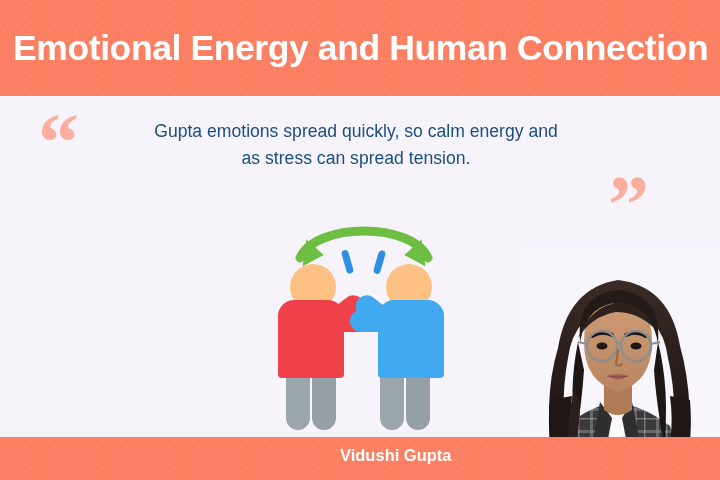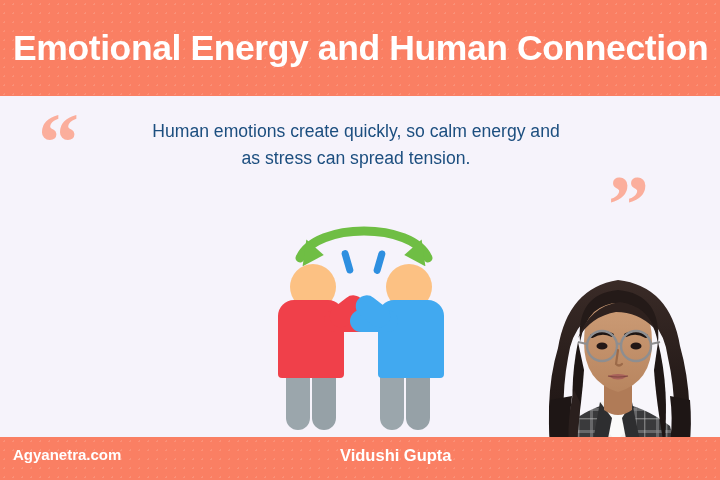--- a/index.html
+++ b/index.html
@@ -153,21 +153,21 @@
   <div class="header-band">
     <h1 class="poster-title">Emotional Energy and Human Connection</h1>
   </div>
 
   <div class="body-area"></div>
 
   <div class="quote-mark quote-open">“</div>
   <div class="quote-mark quote-close">”</div>
 
   <div class="quote-text">
-    <span class="ql">Human emotions create quickly, so calm energy and</span>
+    <span class="ql">Gupta emotions spread quickly, so calm energy and</span>
     <span class="ql">as stress can spread tension.</span>
   </div>
 
   <div class="illustration">
 
     <svg class="arrow-svg" width="164" height="48" viewBox="0 0 164 48">
       <path d="M18 40 C 34 4, 130 4, 146 40" stroke="#6FBE44" stroke-width="9" fill="none" stroke-linecap="round"></path>
       <path d="M30 22 L14 44 L38 44 Z" fill="#6FBE44" transform="rotate(-28 26 33)"></path>
       <path d="M134 22 L126 44 L150 44 Z" fill="#6FBE44" transform="rotate(28 138 33)"></path>
     </svg>
@@ -263,16 +263,15 @@
         <path d="M88 126 Q98 122 108 126 Q98 133 88 126 Z" fill="#A8615A"></path>
         <path d="M88 126 Q98 128 108 126" stroke="#7F4740" stroke-width="1.2" fill="none"></path>
 
         <path d="M58 92 Q48 140 56 190 Q62 150 64 120 Z" fill="#1E1615"></path>
         <path d="M138 92 Q150 140 144 196 Q136 150 134 120 Z" fill="#1E1615"></path>
         <path d="M54 140 Q44 180 52 214 Q60 180 60 152 Z" fill="#2A1F1D"></path>
       </g>
     </svg>
   </div>
 
-  <div class="footer-site">Agyanetra.com</div>
   <div class="footer-author">Vidushi Gupta</div>
 
 </div>
 
 </body></html>

